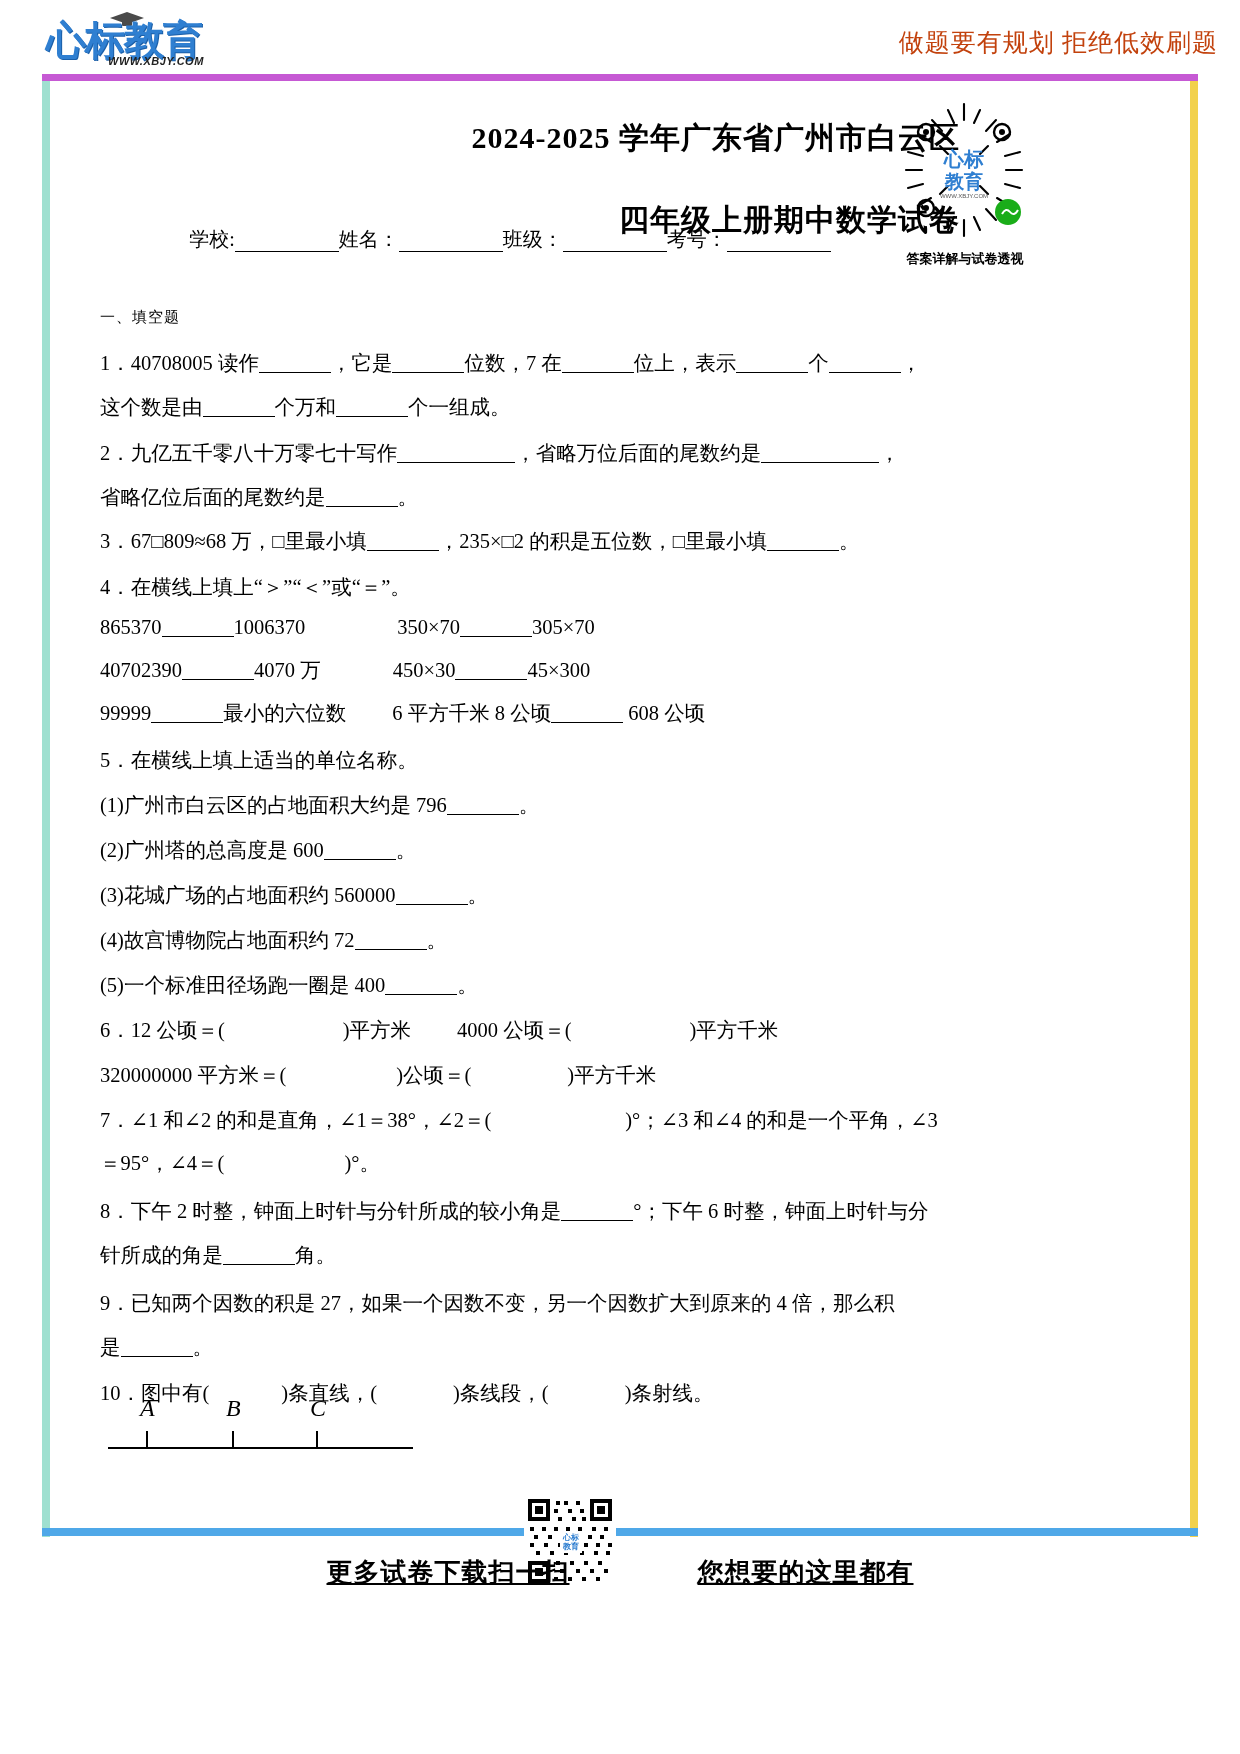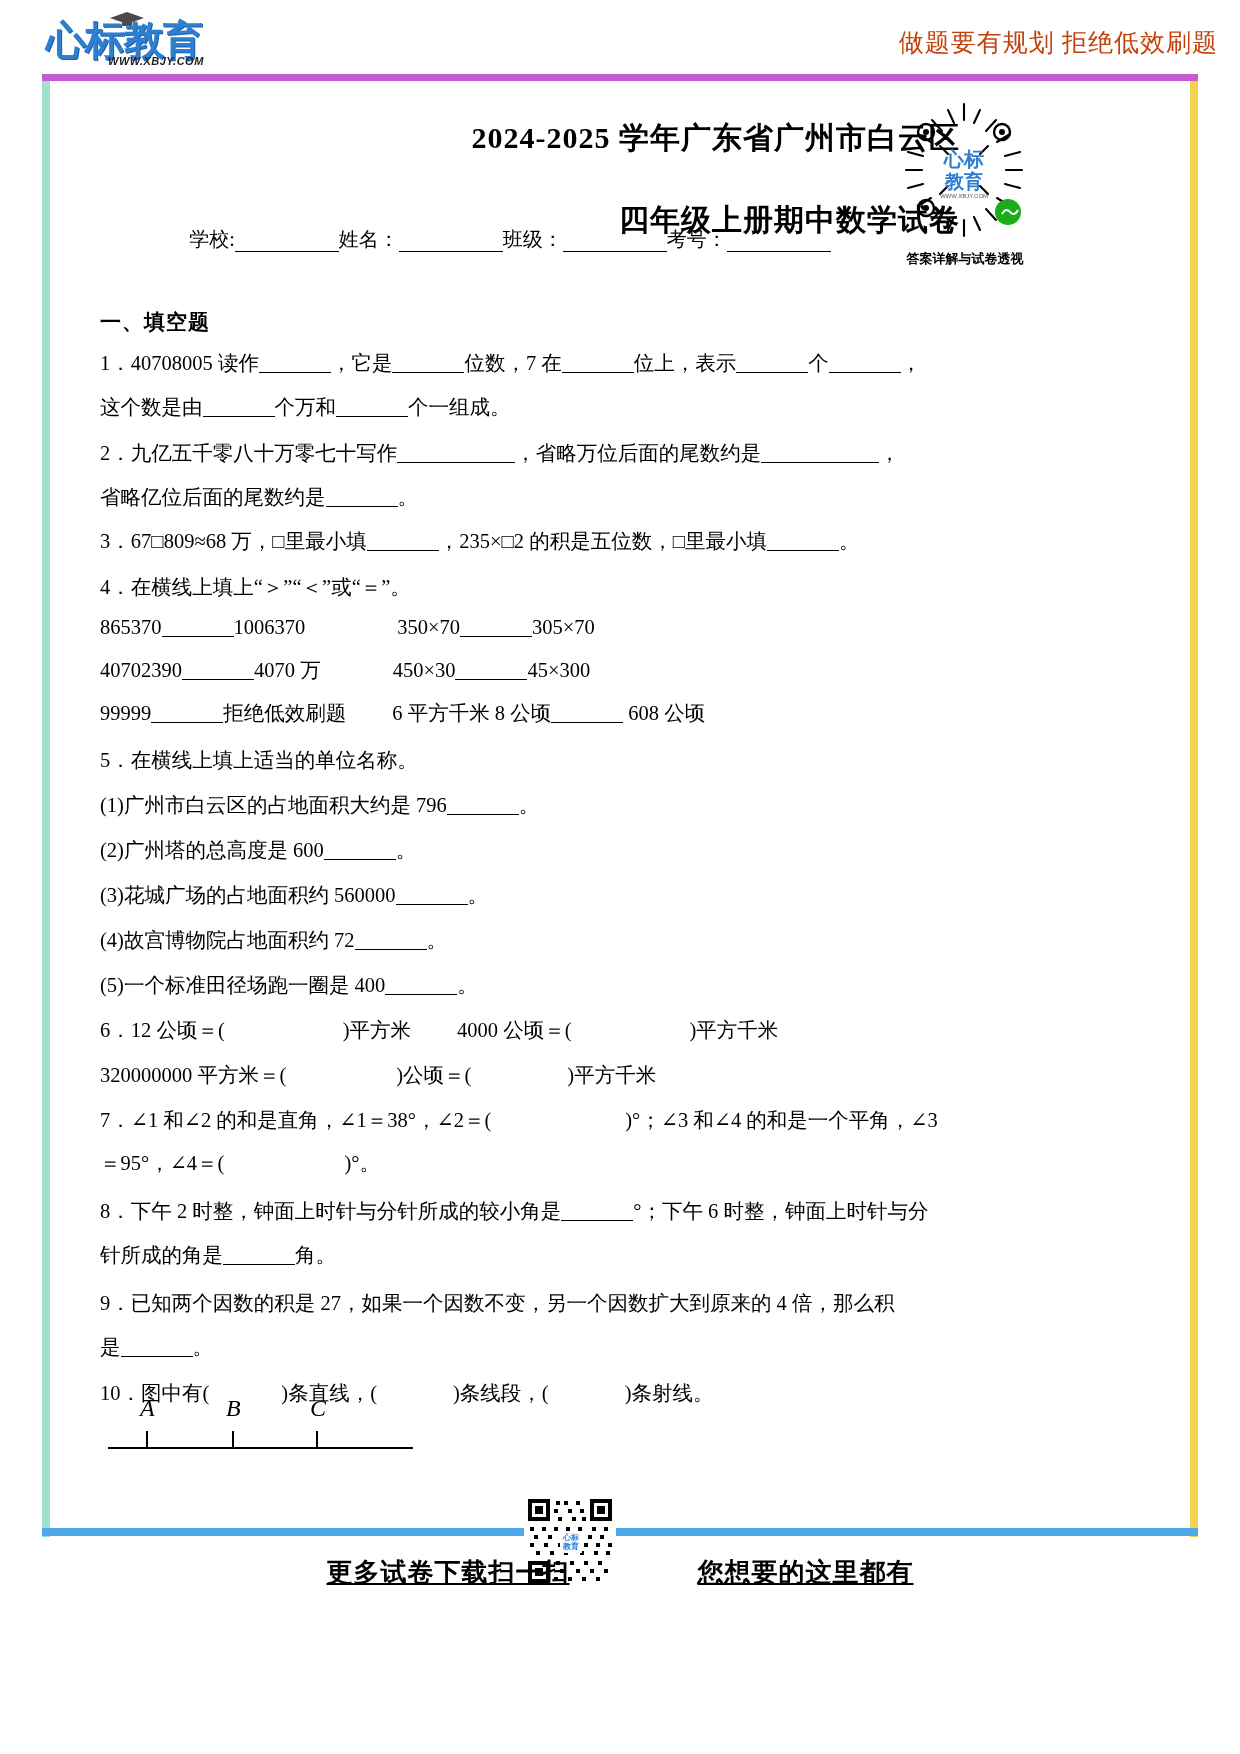--- a/index.html
+++ b/index.html
@@ -70,21 +70,21 @@
   .ul-s{display:inline-block;border-bottom:1.6px solid #000;vertical-align:baseline;}
   
   .qrbox{position:absolute;left:896px;top:102px;width:136px;height:136px;}
   .qrcap{
     position:absolute;left:880px;top:250px;width:170px;text-align:center;
     font-family:"Liberation Sans","DejaVu Sans",sans-serif;
     font-weight:bold;font-size:13px;color:#000;
   }
   
   .sec-head{
-    position:absolute;left:100px;font-weight:bold;font-size:21px;letter-spacing:1px;
+    position:absolute;left:100px;font-weight:normal;font-size:15px;letter-spacing:1px;
   }
   .q{
     position:absolute;left:100px;font-size:20.5px;line-height:30px;
     white-space:nowrap;
   }
   .blank{display:inline-block;border-bottom:1.5px solid #000;height:17px;vertical-align:-3px;} .b-m{width:72px;} .b-xl{width:118px;}
   .gap-s{display:inline-block;width:26px;}
   .gap-m{display:inline-block;width:46px;}
   
   .diagram{position:absolute;left:108px;top:1382px;width:320px;height:62px;}
@@ -200,21 +200,21 @@
 </div>
 
 <div class="q" style="top:572px">4．在横线上填上“＞”“＜”或“＝”。</div>
 <div class="q" style="top:612px;left:100px">
   <span>865370</span><span class="blank b-m"></span><span>1006370</span><span class="gap-m"></span><span class="gap-m"></span><span>350×70</span><span class="blank b-m"></span><span>305×70</span>
 </div>
 <div class="q" style="top:655px;left:100px">
   <span>40702390</span><span class="blank b-m"></span><span>4070 万</span><span class="gap-m"></span><span class="gap-s"></span><span>450×30</span><span class="blank b-m"></span><span>45×300</span>
 </div>
 <div class="q" style="top:698px;left:100px">
-  <span>99999</span><span class="blank b-m"></span><span>拒绝低效刷题</span><span class="gap-m"></span><span>6 平方千米 8 公顷</span><span class="blank b-m"></span> <span>608 公顷</span>
+  <span>99999</span><span class="blank b-m"></span><span>最小的六位数</span><span class="gap-m"></span><span>6 平方千米 8 公顷</span><span class="blank b-m"></span> <span>608 公顷</span>
 </div>
 
 <div class="q" style="top:745px">5．在横线上填上适当的单位名称。</div>
 <div class="q" style="top:790px">
   <span>(1)广州市白云区的占地面积大约是 796</span><span class="blank b-m"></span><span>。</span>
 </div>
 <div class="q" style="top:835px">
   <span>(2)广州塔的总高度是 600</span><span class="blank b-m"></span><span>。</span>
 </div>
 <div class="q" style="top:880px">

